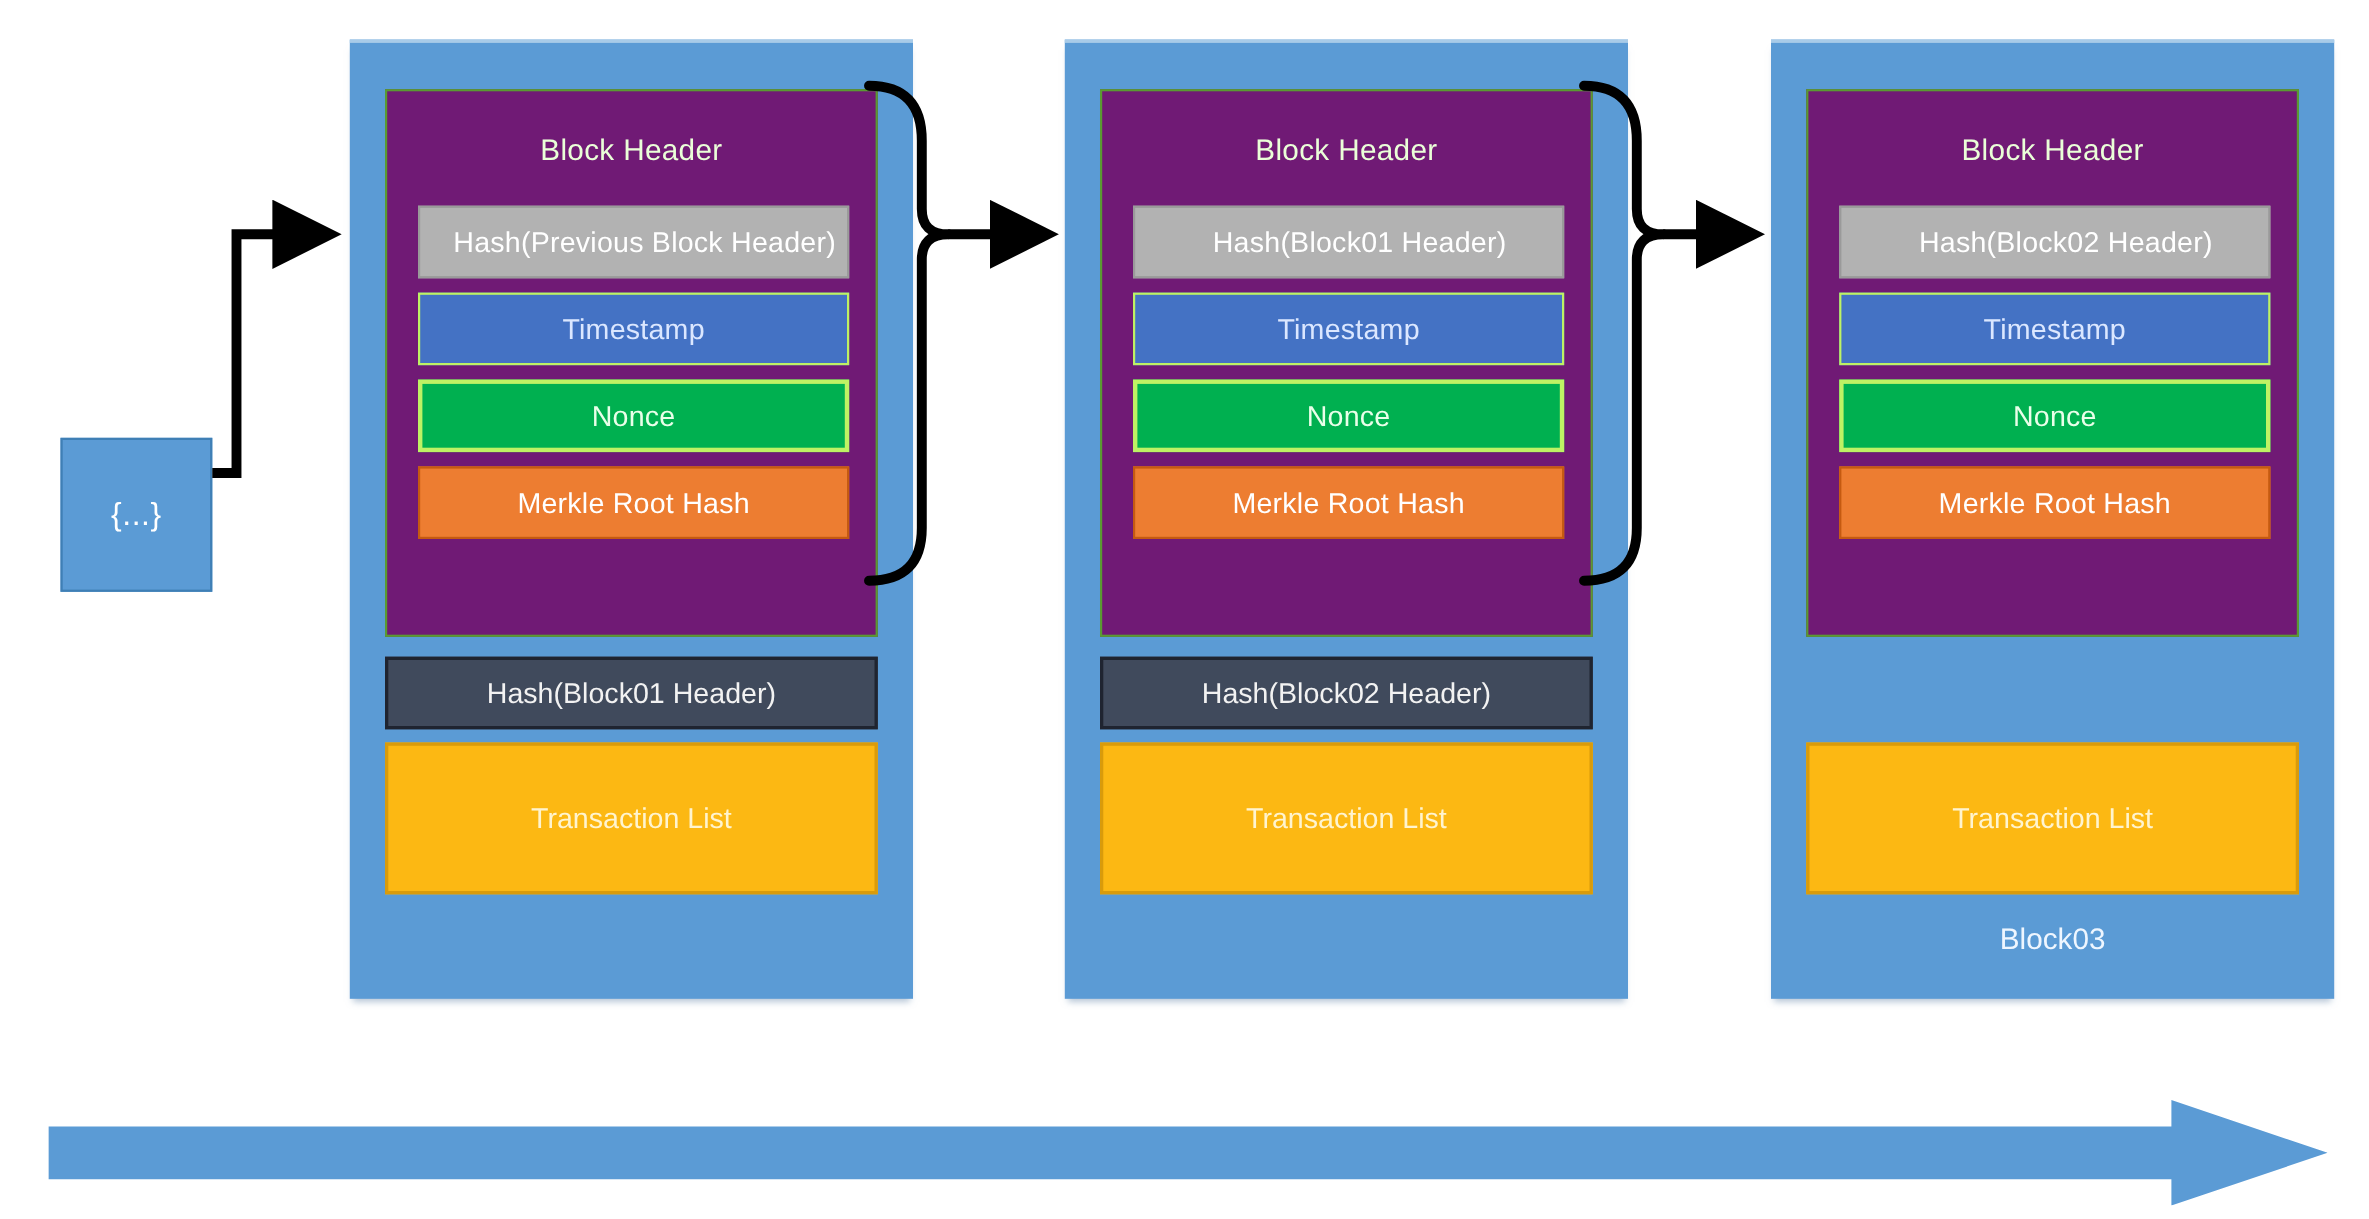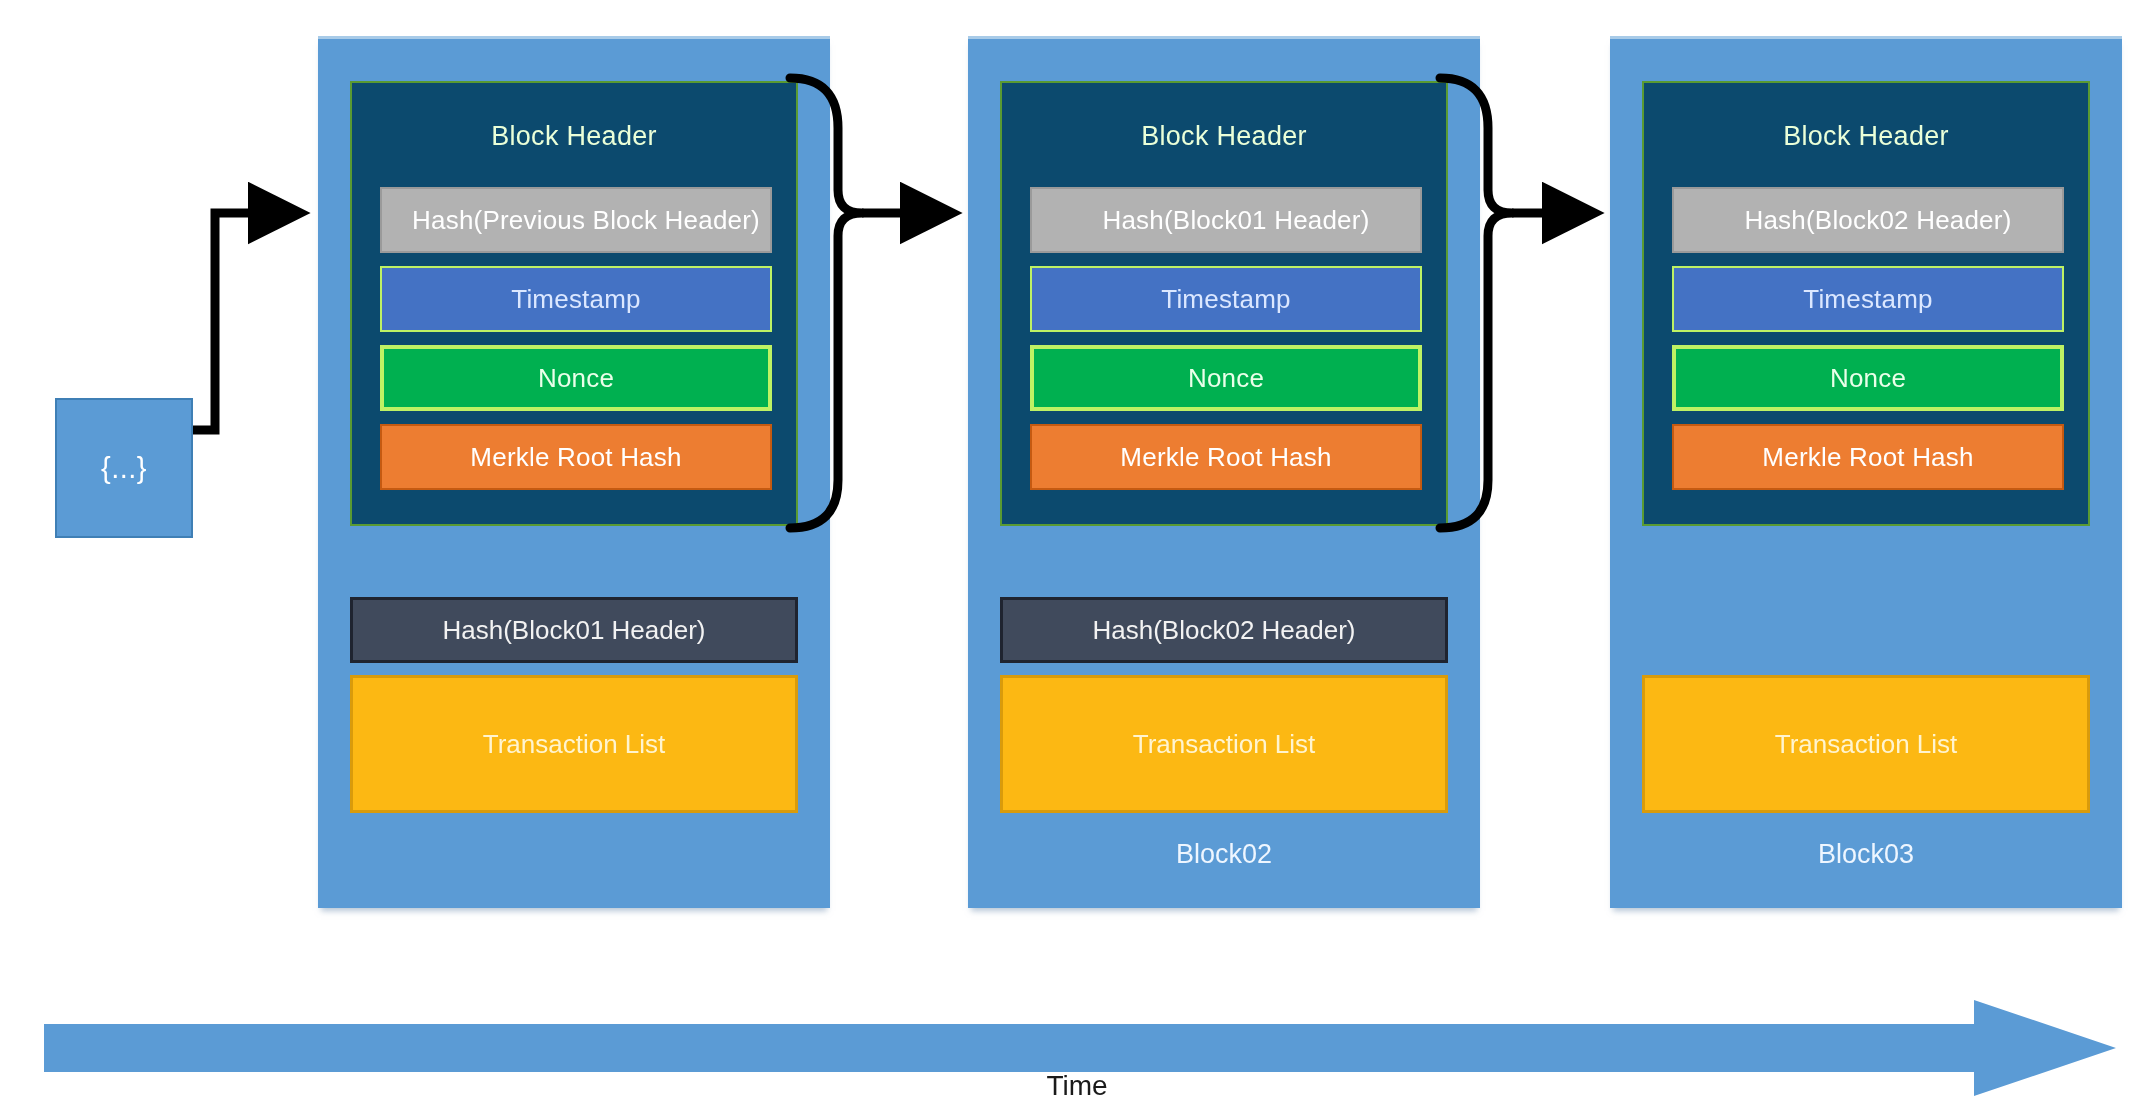--- a/index.html
+++ b/index.html
@@ -58,22 +58,22 @@
   #block-1 { left: 318px; }
   #block-2 { left: 968px; }
   #block-3 { left: 1610px; }
 
   
   .block-header {
     position: absolute;
     left: 32px;
     top: 42px;
     width: 448px;
-    height: 445px;
-    background: #0c4a6e;
+    height: 498px;
+    background: #701a75;
     border: 2px solid #5a9a32;
     box-sizing: border-box;
   }
   .block-header-title {
     position: absolute;
     left: 0;
     right: 0;
     top: 38px;
     text-align: center;
     color: #eaffd8;
@@ -197,21 +197,20 @@
   <div class="block" id="block-2">
     <div class="block-header">
       <div class="block-header-title">Block Header</div>
       <div class="field field-hash">Hash(Block01 Header)</div>
       <div class="field field-timestamp">Timestamp</div>
       <div class="field field-nonce">Nonce</div>
       <div class="field field-merkle">Merkle Root Hash</div>
     </div>
     <div class="block-hash-bar">Hash(Block02 Header)</div>
     <div class="tx-list">Transaction List</div>
-    <div class="block-caption">Block02</div>
   </div>
 
   <div class="block" id="block-3">
     <div class="block-header">
       <div class="block-header-title">Block Header</div>
       <div class="field field-hash">Hash(Block02 Header)</div>
       <div class="field field-timestamp">Timestamp</div>
       <div class="field field-nonce">Nonce</div>
       <div class="field field-merkle">Merkle Root Hash</div>
     </div>
@@ -231,15 +230,14 @@
     <path d="M 790 78 Q 838 78 838 128 L 838 190 Q 838 213 862 213 Q 838 213 838 236 L 838 480 Q 838 528 790 528" fill="none" stroke="#000000" stroke-width="9" stroke-linecap="round" stroke-linejoin="round"></path>
     <path d="M 862 213 L 950 213" fill="none" stroke="#000000" stroke-width="9" marker-end="url(#arrowhead)"></path>
 
     <path d="M 1440 78 Q 1488 78 1488 128 L 1488 190 Q 1488 213 1512 213 Q 1488 213 1488 236 L 1488 480 Q 1488 528 1440 528" fill="none" stroke="#000000" stroke-width="9" stroke-linecap="round" stroke-linejoin="round"></path>
     <path d="M 1512 213 L 1592 213" fill="none" stroke="#000000" stroke-width="9" marker-end="url(#arrowhead)"></path>
   </svg>
 
   <svg class="time-arrow" viewBox="0 0 2072 96" preserveAspectRatio="none">
     <path d="M 0 24 L 1930 24 L 1930 0 L 2072 48 L 1930 96 L 1930 72 L 0 72 Z" fill="#5b9bd5"></path>
   </svg>
-  <div class="time-label">Time</div>
 
 </div>
 
 </body></html>

